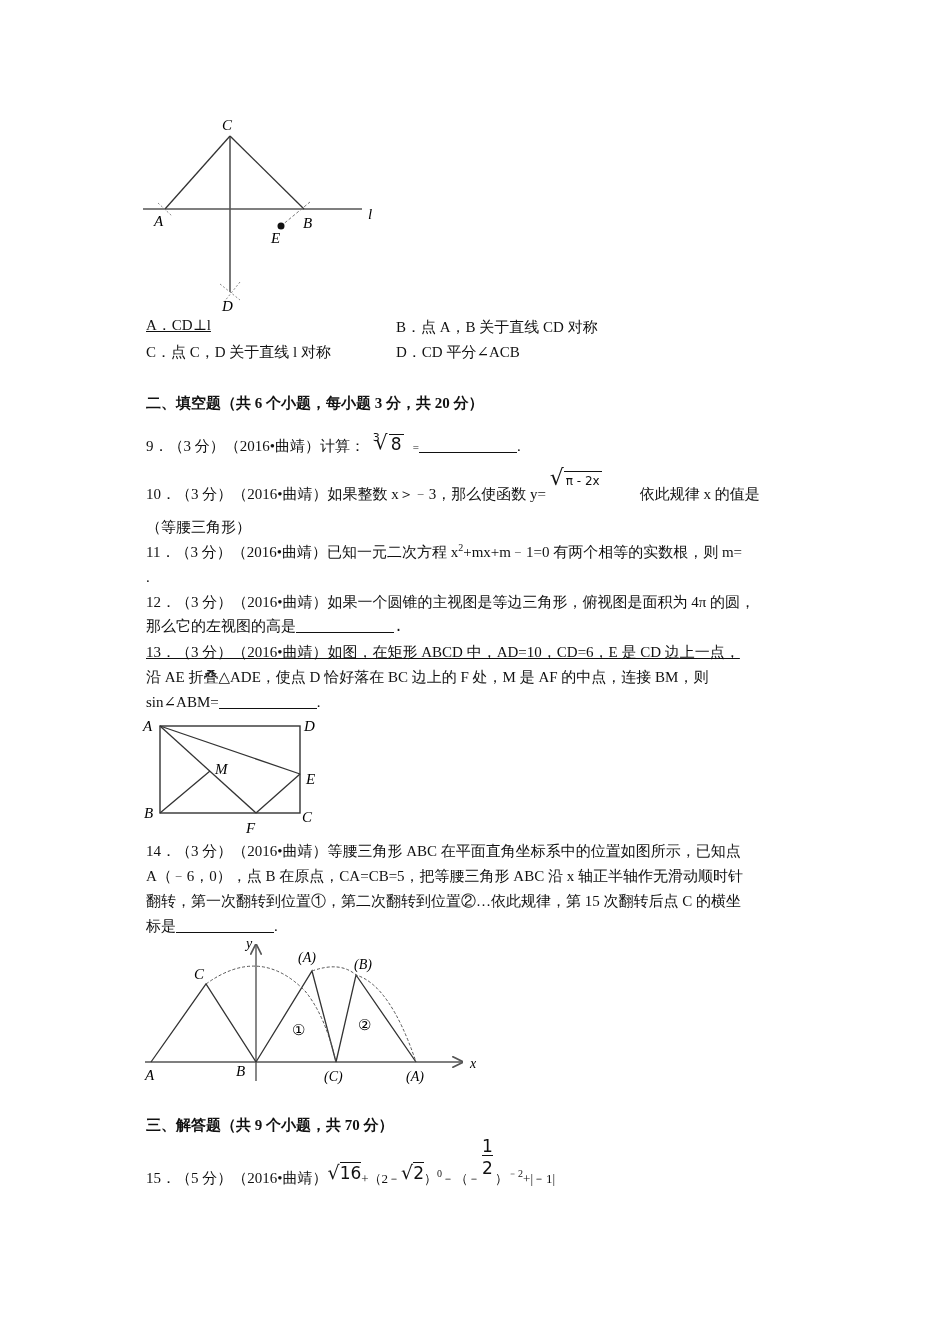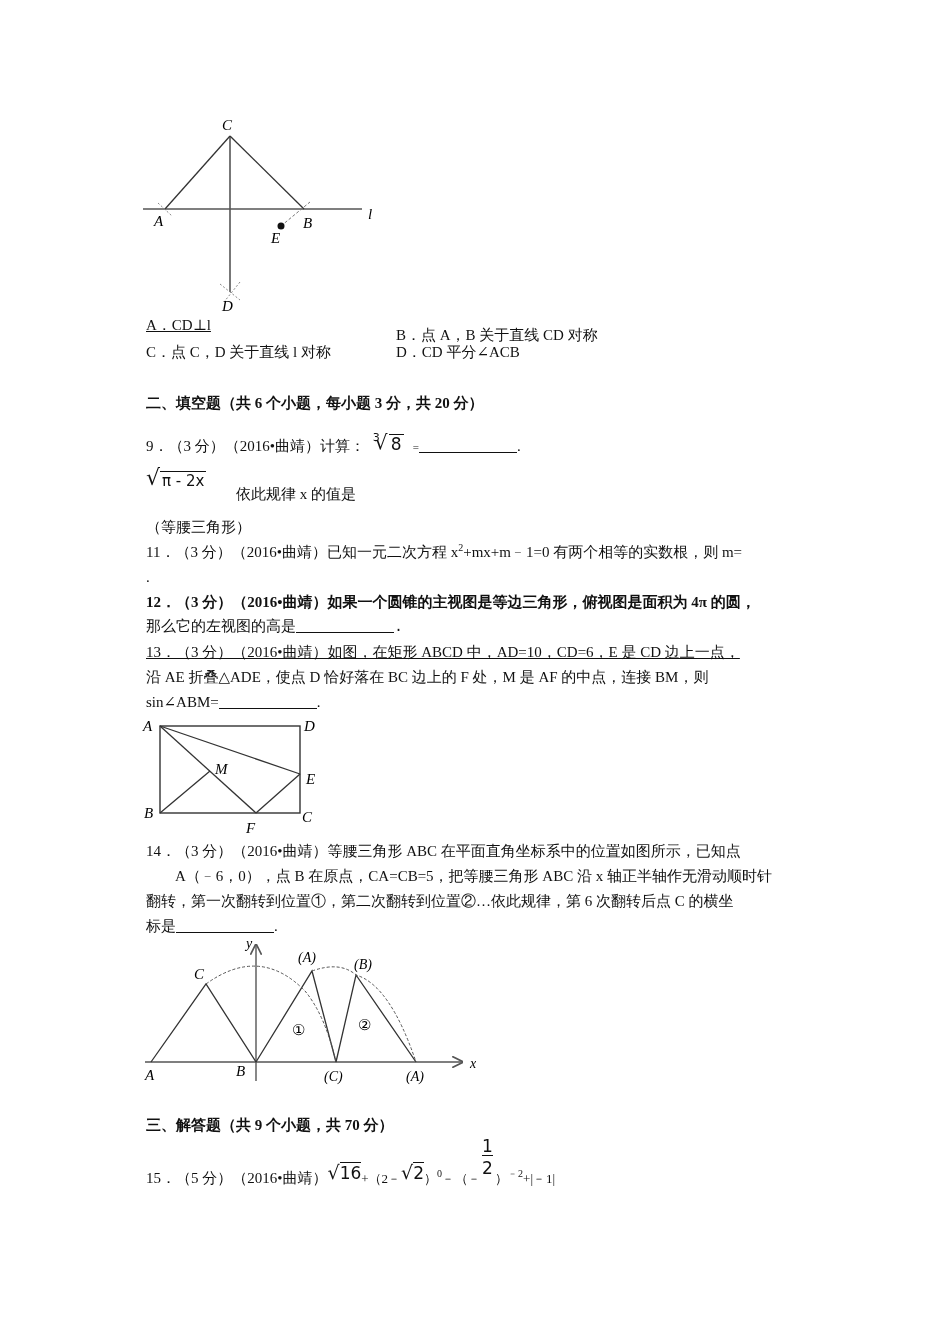--- a/index.html
+++ b/index.html
@@ -28,49 +28,50 @@
   <line x1="18" y1="93" x2="32" y2="106" stroke="#888" stroke-width="1" stroke-dasharray="2,2"></line>
   <text x="82" y="20" font-size="15">C</text>
   <text x="14" y="116" font-size="15">A</text>
   <text x="163" y="118" font-size="15">B</text>
   <text x="131" y="133" font-size="15">E</text>
   <text x="82" y="201" font-size="15">D</text>
   <text x="228" y="109" font-size="15">l</text>
 </svg>
 
 <div class="line" style="top:316px;text-decoration:underline;">A．CD⊥l</div>
-<div class="line" style="top:318px; left:396px;margin-top:8px;">B．点 A，B 关于直线 CD 对称</div>
+<div class="line" style="top:318px; left:396px;">B．点 A，B 关于直线 CD 对称</div>
 <div class="line" style="top:343px;">C．点 C，D 关于直线 l 对称</div>
 <div class="line" style="top:343px; left:396px;">D．CD 平分∠ACB</div>
 
 <div class="line bold" style="top:394px;">二、填空题（共 6 个小题，每小题 3 分，共 20 分）</div>
 
 <div class="line" style="top:437px;">
   <span>9．（3 分）（2016•曲靖）计算：</span>
   <span class="math" style="position:relative; display:inline-block; width:44px;">
     <span style="position:absolute; left:4px; top:-22px; font-size:11px;">3</span>
     <span style="position:absolute; left:6px; top:-18px; font-size:20px;">√</span>
     <span style="position:absolute; left:20px; top:-17px; font-size:17px; border-top:1px solid #111; padding:0 2px;">8</span>
   </span><span style="font-size:11px;">=</span><span class="blank"></span><span>.</span>
 </div>
 
 <div class="line" style="top:485px;">
+  <span>10．（3 分）（2016•曲靖）如果整数 x＞﹣3，那么使函数 y=</span>
   <span class="math" style="position:relative; display:inline-block; width:90px;">
     <span style="position:absolute; left:0px; top:-30px; font-size:22px;">√</span>
-    <span style="position:absolute; left:14px; top:-28px; font-size:15px; border-top:1px solid #111; padding:0 2px; white-space:nowrap;text-align:center;">π - 2x</span>
+    <span style="position:absolute; left:14px; top:-28px; font-size:12px; border-top:1px solid #111; padding:0 2px; white-space:nowrap;text-align:center;">π - 2x</span>
   </span><span>依此规律 x 的值是</span>
 </div>
 <div class="line" style="top:518px;">（等腰三角形）</div>
 
 <div class="line" style="top:543px;">
   <span>11．（3 分）（2016•曲靖）已知一元二次方程 x</span><sup>2</sup><span>+mx+m﹣1=0 有两个相等的实数根，则 m=</span>
 </div>
 <div class="line" style="top:568px;">.</div>
 
-<div class="line" style="top:593px;font-weight:bold;">12．（3 分）（2016•曲靖）如果一个圆锥的主视图是等边三角形，俯视图是面积为 4π 的圆，</div>
+<div class="line" style="top:593px;">12．（3 分）（2016•曲靖）如果一个圆锥的主视图是等边三角形，俯视图是面积为 4π 的圆，</div>
 <div class="line" style="top:618px;font-family:Liberation Mono, monospace;">
   <span>那么它的左视图的高是</span><span class="blank"></span><span>.</span>
 </div>
 
 <div class="line" style="top:643px;text-decoration:underline;">13．（3 分）（2016•曲靖）如图，在矩形 ABCD 中，AD=10，CD=6，E 是 CD 边上一点，</div>
 <div class="line" style="top:668px;">沿 AE 折叠△ADE，使点 D 恰好落在 BC 边上的 F 处，M 是 AF 的中点，连接 BM，则</div>
 <div class="line" style="top:693px;">
   <span>sin∠ABM=</span><span class="blank"></span><span>.</span>
 </div>
 
@@ -83,22 +84,22 @@
   <text x="3" y="21" font-size="15">A</text>
   <text x="164" y="21" font-size="15">D</text>
   <text x="75" y="64" font-size="15">M</text>
   <text x="166" y="74" font-size="15">E</text>
   <text x="4" y="108" font-size="15">B</text>
   <text x="106" y="123" font-size="15">F</text>
   <text x="162" y="112" font-size="15">C</text>
 </svg>
 
 <div class="line" style="top:842px;">14．（3 分）（2016•曲靖）等腰三角形 ABC 在平面直角坐标系中的位置如图所示，已知点</div>
-<div class="line" style="top:867px;margin-left:29px;">A（﹣6，0），点 B 在原点，CA=CB=5，把等腰三角形 ABC 沿 x 轴正半轴作无滑动顺时针</div>
-<div class="line" style="top:892px;">翻转，第一次翻转到位置①，第二次翻转到位置②…依此规律，第 6 次翻转后点 C 的横坐</div>
+<div class="line" style="top:867px;">A（﹣6，0），点 B 在原点，CA=CB=5，把等腰三角形 ABC 沿 x 轴正半轴作无滑动顺时针</div>
+<div class="line" style="top:892px;">翻转，第一次翻转到位置①，第二次翻转到位置②…依此规律，第 15 次翻转后点 C 的横坐</div>
 <div class="line" style="top:917px;">
   <span>标是</span><span class="blank"></span><span>.</span>
 </div>
 
 <svg class="abs" style="left:140px; top:935px;" width="350" height="150" viewBox="0 0 350 150">
   <defs>
     <marker id="arr" markerWidth="8" markerHeight="8" refX="7" refY="4" orient="auto">
       <path d="M0,0 L8,4 L0,8" fill="none" stroke="#555" stroke-width="1.2"></path>
     </marker>
   </defs>

